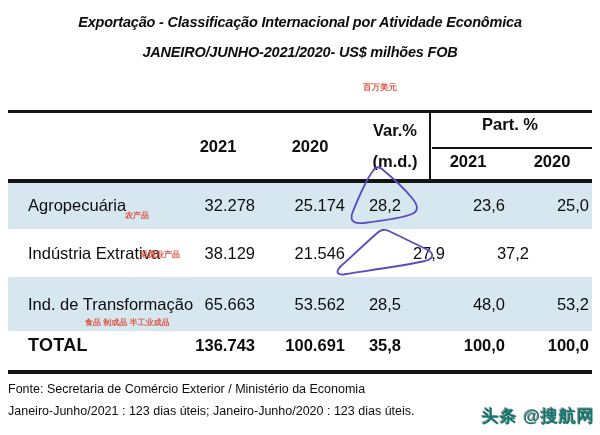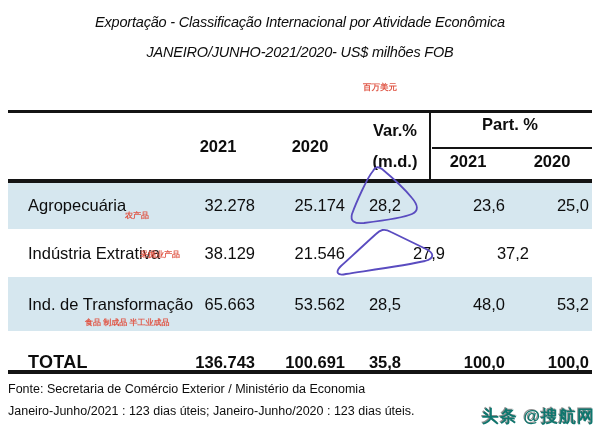--- a/index.html
+++ b/index.html
@@ -2,21 +2,21 @@
 <html><head>
 <meta charset="utf-8">
 <style>
   html,body { margin:0; padding:0; background:#ffffff; }
   .page {
     position:relative; width:600px; height:435px; background:#ffffff;
     font-family:"Liberation Sans", sans-serif; overflow:hidden; color:#0d0d0d;
   }
   
   .title-line { position:absolute; left:0; right:0; text-align:center;
-    font-style:italic; font-weight:normal; font-size:14.5px; letter-spacing:-0.2px; }
+    font-style:italic; font-weight:bold; font-size:14.5px; letter-spacing:-0.2px; }
   .title-1 { top:14px; }
   .title-2 { top:44px; }
   .unit-cn { position:absolute; top:82px; left:363px; font-size:8.5px;
     font-weight:bold; color:#e05848; }
 
   
   .tbl { position:absolute; left:8px; top:110px; width:584px; height:266px; }
   .rule { position:absolute; left:0; width:584px; background:#141414; }
   .rule-top { top:0; height:3px; }
   .rule-mid { top:69px; height:3.5px; }
@@ -35,21 +35,21 @@
     height:1.5px; background:#141414; }
   .vline { position:absolute; left:421px; top:0; width:1.5px; height:69px;
     background:#141414; }
 
   .row { position:absolute; left:0; width:584px; display:flex;
     align-items:center; font-size:16.5px; }
   .row-blue { background:#d6e7ef; }
   .row-1 { top:72.5px; height:46.5px; }
   .row-2 { top:119px;  height:48px; }
   .row-3 { top:167px;  height:54px; }
-  .row-total { top:238px; height:29px; font-weight:bold; }
+  .row-total { top:221px; height:29px; font-weight:bold; }
   .row-total .c-label { font-size:18px; letter-spacing:0.3px; }
 
   .c-label { width:152px; padding-left:20px; box-sizing:border-box; white-space:nowrap; }
   .c-n1 { width:95px; text-align:right; }
   .c-n2 { width:90px; text-align:right; }
   .c-var { width:60px; text-align:right; padding-right:4px; box-sizing:border-box; }
   .c-p1 { width:100px; text-align:right; }
   .c-p2 { width:87px; text-align:right; padding-right:3px; box-sizing:border-box; }
 
   .cn-note { position:absolute; font-size:8px; font-weight:bold;

